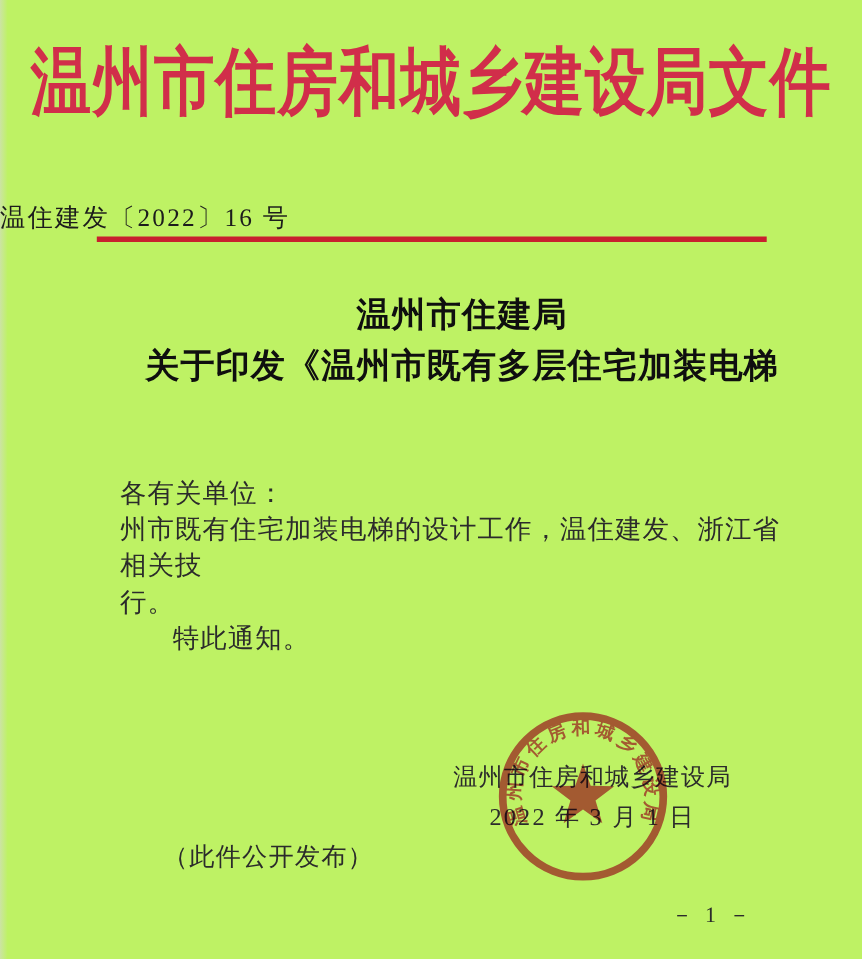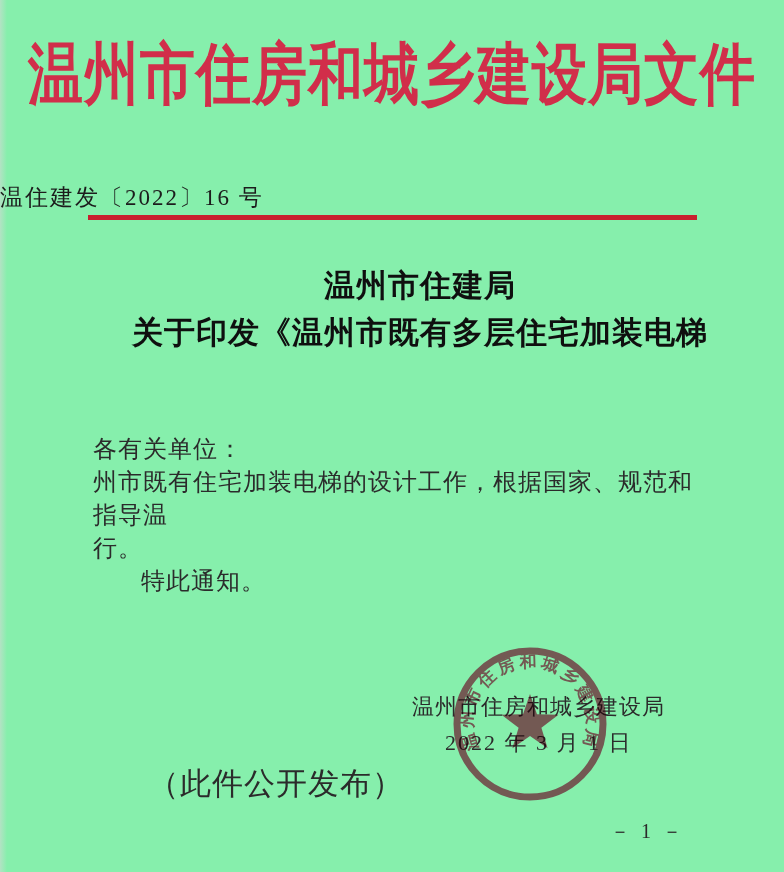--- a/index.html
+++ b/index.html
@@ -1,20 +1,20 @@
 <!DOCTYPE html>
 <html style="--header-red: #d12e4a; --line-red: #c8202e; --seal-red: #d85170; --text: #2b2b2b;"><head>
 <meta charset="utf-8">
 <style>
   html,body{margin:0;padding:0;background:#e9e9e9;}
   .page{
     position:relative;
     width:784px;height:872px;
     margin:0 auto;
-    background:#86efac;
+    background:#bef264;
     overflow:hidden;
     font-family:"Liberation Serif","DejaVu Serif",serif;
     color:var(--text,#2b2b2b);
   }
   .scan-edge{
     position:absolute;left:0;top:0;width:7px;height:100%;
     background:linear-gradient(to right,#d8d8d8,rgba(255,255,255,0));
     opacity:.55;
   }
   .banner{
@@ -37,35 +37,35 @@
     background:var(--line-red,#c8202e);
   }
   .title{
     position:absolute;top:262px;left:0;width:100%;
     text-align:center;font-weight:bold;
     font-size:31px;line-height:47px;color:#0f0f0f;
     letter-spacing:1px;
     padding-left:28px;
   }
   .content{
-    position:absolute;left:93px;top:433px;width:600px;
+    position:absolute;left:109px;top:433px;width:600px;
     font-size:24px;line-height:33px;letter-spacing:1px;
   }
   .content .indent{text-indent:48px;}
   .sig-agency{
     position:absolute;top:692px;left:412px;
     font-size:22px;letter-spacing:1px;white-space:nowrap;
   }
   .sig-date{
     position:absolute;top:728px;left:445px;
     font-size:22px;letter-spacing:2px;white-space:nowrap;
   }
   .public-note{
     position:absolute;top:763px;left:148px;
-    font-size:31px;letter-spacing:1px;text-align:center;
+    font-size:23px;letter-spacing:1px;text-align:center;
   }
   .pagenum{
     position:absolute;top:818px;left:610px;
     font-size:20px;letter-spacing:3px;white-space:nowrap;
   }
   .seal{
     position:absolute;left:440px;top:634px;width:180px;height:180px;
     mix-blend-mode:multiply;opacity:.92;
   }
   .seal-circle{fill:none;stroke:var(--seal-red,#d85170);stroke-width:7;}
@@ -86,21 +86,21 @@
 
   <div class="redline"></div>
 
   <div class="title">
     <div>温州市住建局</div>
     <div>关于印发《温州市既有多层住宅加装电梯</div>
   </div>
 
   <div class="content">
     <div>各有关单位：</div>
-    <div>州市既有住宅加装电梯的设计工作，根据国家、规范和指导温</div>
+    <div>州市既有住宅加装电梯的设计工作，温住建发、浙江省相关技</div>
     <div>行。</div>
     <div class="indent">特此通知。</div>
   </div>
 
   <div class="sig-agency">温州市住房和城乡建设局</div>
 
   <div class="sig-date">2022 年 3 月 1 日</div>
 
   <svg class="seal" viewBox="0 0 180 180" xmlns="http://www.w3.org/2000/svg">
     <circle class="seal-circle" cx="90" cy="90" r="73"></circle>

